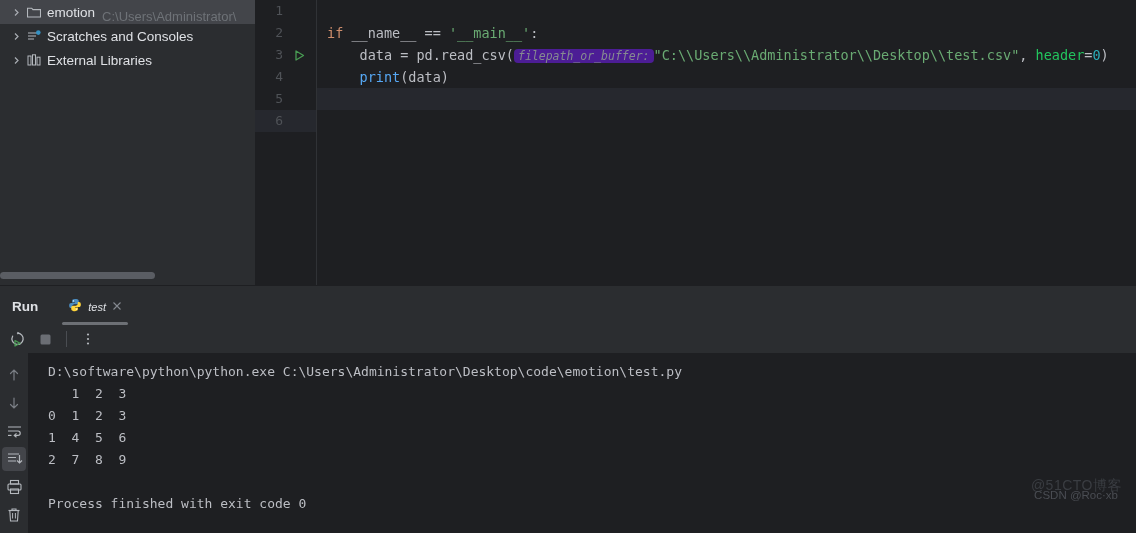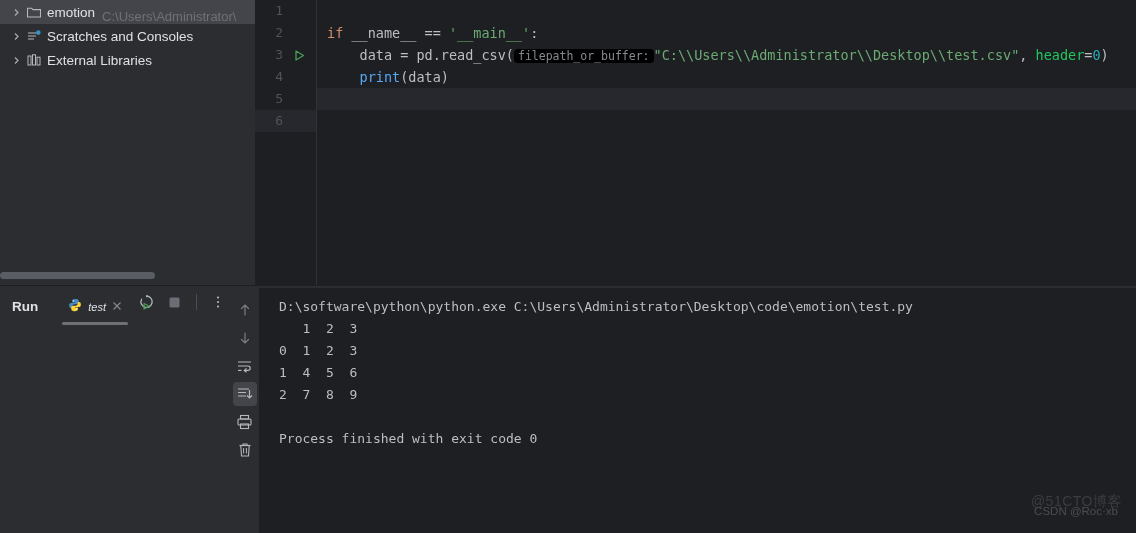--- a/index.html
+++ b/index.html
@@ -102,32 +102,33 @@
     width:calc(100% + 10px);
   }
   .gutter-line.current { background:#26282e; }
   .tok-kw   { color:#cf8e6d; }
   .tok-str  { color:#6aab73; }
   .tok-num  { color:#2aacb8; }
   .tok-fn   { color:#56a8f5; }
   .tok-named{ color:#22c55e;text-align:right; }
   .tok-plain{ color:#bcbec4; }
   .hint {
-    background:#000000; color:#868a91;
+    background:#4c1d95; color:#868a91;
     border-radius:4px; padding:0px 4px;
     font-size:11.5px;
     font-family:"DejaVu Sans Mono", monospace;
+    font-style:italic;
   }
   .run-arrow { display:block; }
 
   
   .divider { height:3px; background:#2b2d30; border-top:1px solid #1e1f22; width:100%; flex:0 0 3px;}
 
   
-  .run-panel { flex:1 1 auto; display:flex; flex-direction:row; background:#2b2d30; position:relative; }
+  .run-panel { flex:1 1 auto; display:flex; flex-direction:column; background:#2b2d30; position:relative; }
   .run-header {
     height:37px; display:flex; align-items:center;
     padding-left:8px; background:#2b2d30;
     position:relative;
   }
   .run-title {
     font-size:13.5px; font-weight:bold; color:#dfe1e5;
     margin-right:22px; margin-left:4px;
   }
   .run-tab {
@@ -173,21 +174,21 @@
     font-size:13px;
     color:#bcbec4;
     padding:8px 0 0 20px;
     position:relative;
     overflow:hidden;
   }
   .console-line { height:22px; line-height:22px; white-space:pre; }
   .console-line.blank { color:transparent; }
 
   .watermark {
-    position:absolute; right:8px; bottom:6px;
+    position:absolute; right:8px; bottom:22px;
     pointer-events:none;
     width:140px; height:34px;
   }
   .wm1 {
     position:absolute; right:6px; top:0px;
     font-size:14px; color:#3a3d42;
     font-family:"Liberation Sans", sans-serif;
     letter-spacing:0.5px;
   }
   .wm2 {

